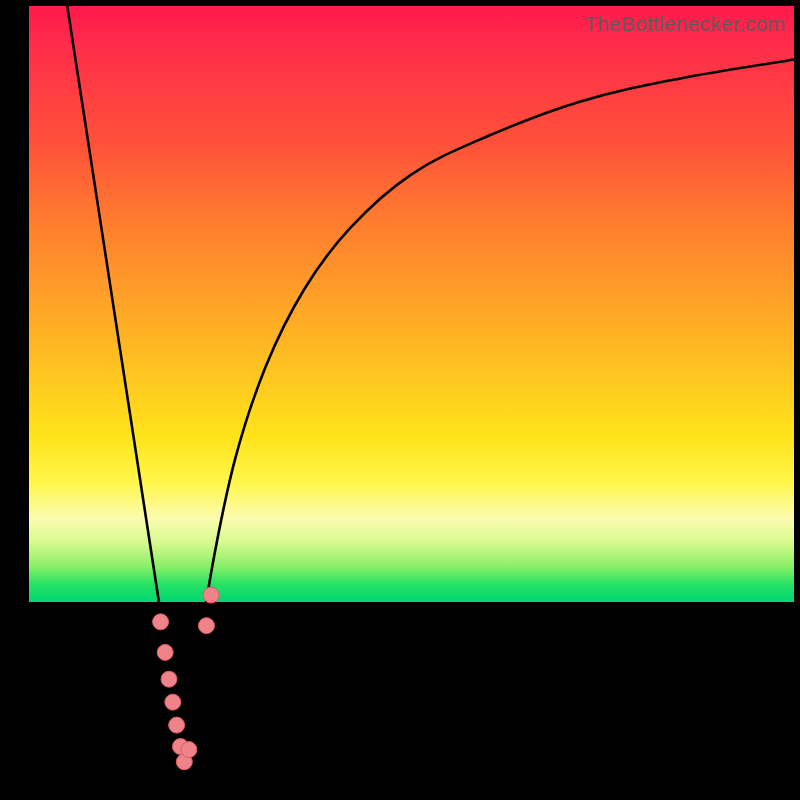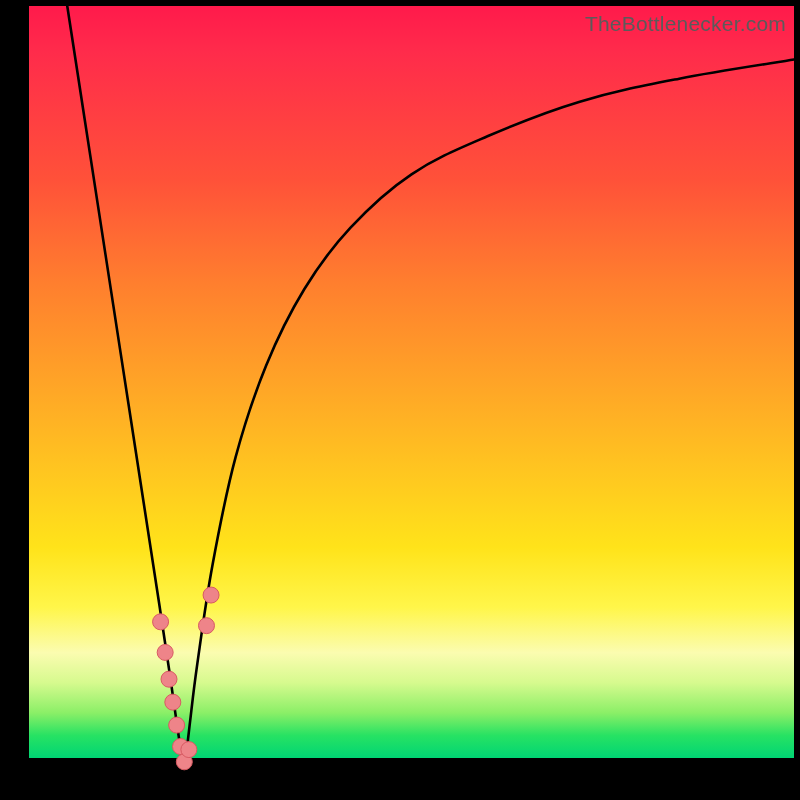--- a/index.html
+++ b/index.html
@@ -15,21 +15,21 @@
     position: relative;
     width: 800px;
     height: 800px;
     background: #000;
   }
   .plot-area {
     position: absolute;
     left: 29px;
     top: 6px;
     width: 765px;
-    height: 752px;
+    height: 596px;
     
     background: linear-gradient(to bottom,
       #ff1a4b 0%,
       #ff2b4b 6%,
       #ff5139 23%,
       #ff7f2e 37%,
       #ffb224 55%,
       #ffe31a 72%,
       #fff64a 80%,
       #fbfcb0 86%,

